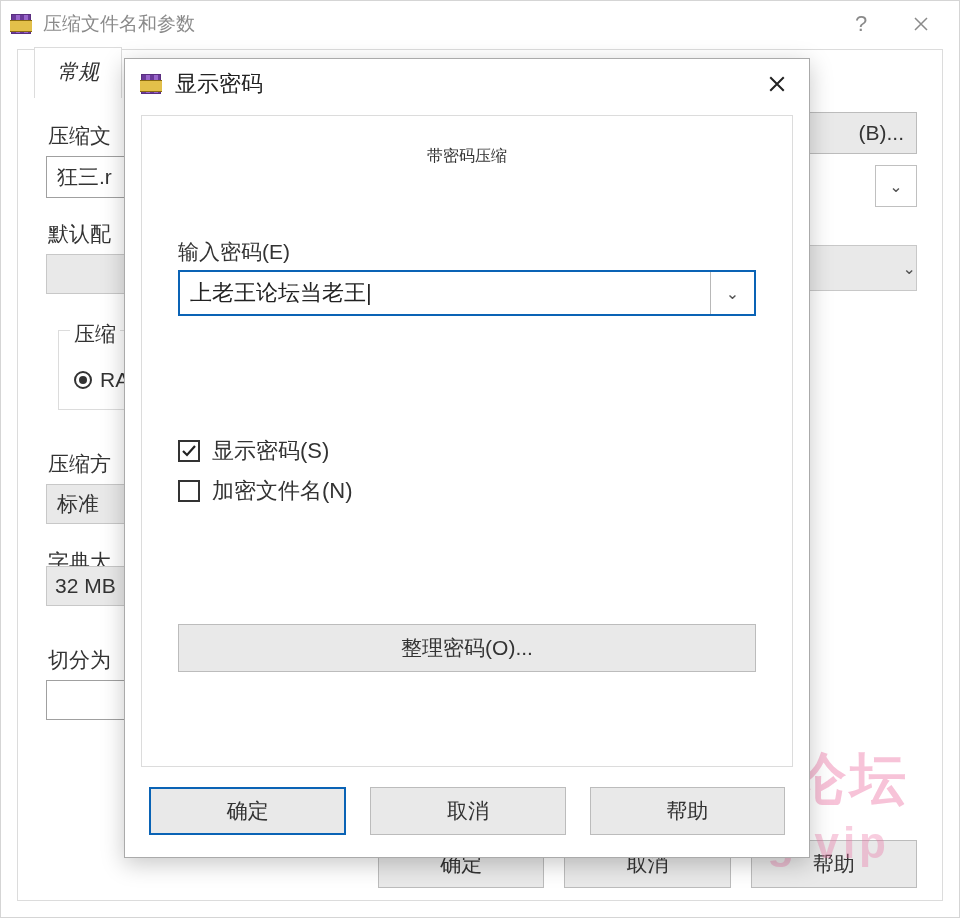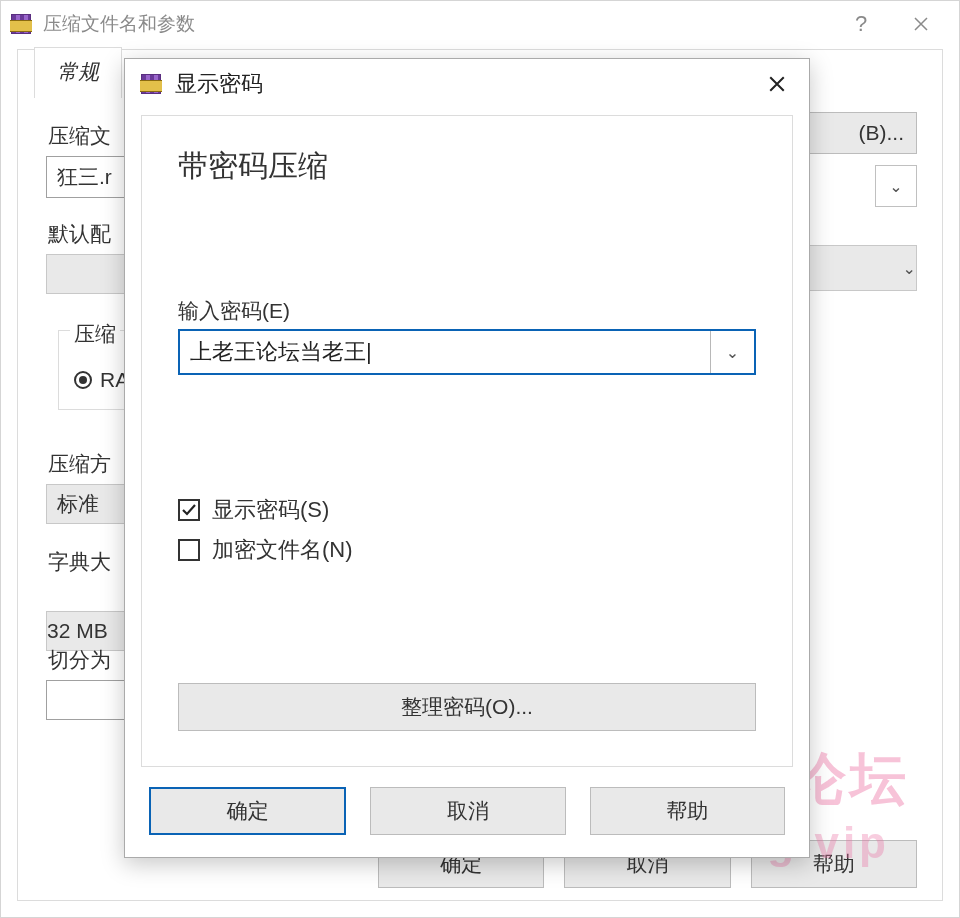--- a/index.html
+++ b/index.html
@@ -165,22 +165,23 @@
   .close-x svg { width: 18px; height: 18px; }
 
   .modal-body {
     position: absolute;
     left: 16px; right: 16px; top: 56px; bottom: 90px;
     border: 1px solid #dcdcdc;
     background: #fff;
     padding: 30px 36px 20px 36px;
   }
   .modal-heading {
-    font-size: 30px;
-    margin-bottom: 110px;
+    text-align: center;
+    font-size: 16px;
+    margin-bottom: 71px;
   }
   .modal-section-label { font-size: 21px; margin-bottom: 4px; }
   .pw-combo {
     display: flex;
     width: 100%;
     border: 2px solid #0a63b5;
   }
   .pw-input {
     flex: 1;
     border: none;
@@ -280,21 +281,21 @@
     <div class="group-frame" style="left:40px; top:280px; width:72px; height:80px;"></div>
     <span class="lbl" style="left:52px; top:270px; background:#fff; padding:0 4px;">压缩</span>
     <span class="lbl" style="left:56px; top:318px;">
       <span class="radio-dot"></span><span>RA</span>
     </span>
 
     <span class="lbl" style="left:30px; top:400px;">压缩方</span>
     <div class="btnish" style="left:28px; top:434px; width:80px; height:40px; justify-content:flex-start; padding-left:10px;">标准</div>
 
     <span class="lbl" style="left:30px; top:498px;">字典大</span>
-    <div class="btnish" style="left:28px; top:561px; width:80px; height:40px; justify-content:flex-start; padding-left:0;">32 MB</div>
+    <div class="btnish" style="left:28px; top:516px; width:80px; height:40px; justify-content:flex-start; padding-left:8px;">32 MB</div>
 
     <span class="lbl" style="left:30px; top:596px;">切分为</span>
     <div class="ctrl" style="left:28px; top:630px; width:80px; height:40px;"></div>
 
     <div class="right-btn" style="top:62px; width:110px;">(B)...</div>
     <div class="dropdown-stub" style="right:25px; top:115px;">
         <span class="chev">⌄</span>
       </div>
     <div class="btnish" style="right:25px; top:195px; width:110px; height:46px;">
         <span class="chev" style="margin-left:auto;">⌄</span>

